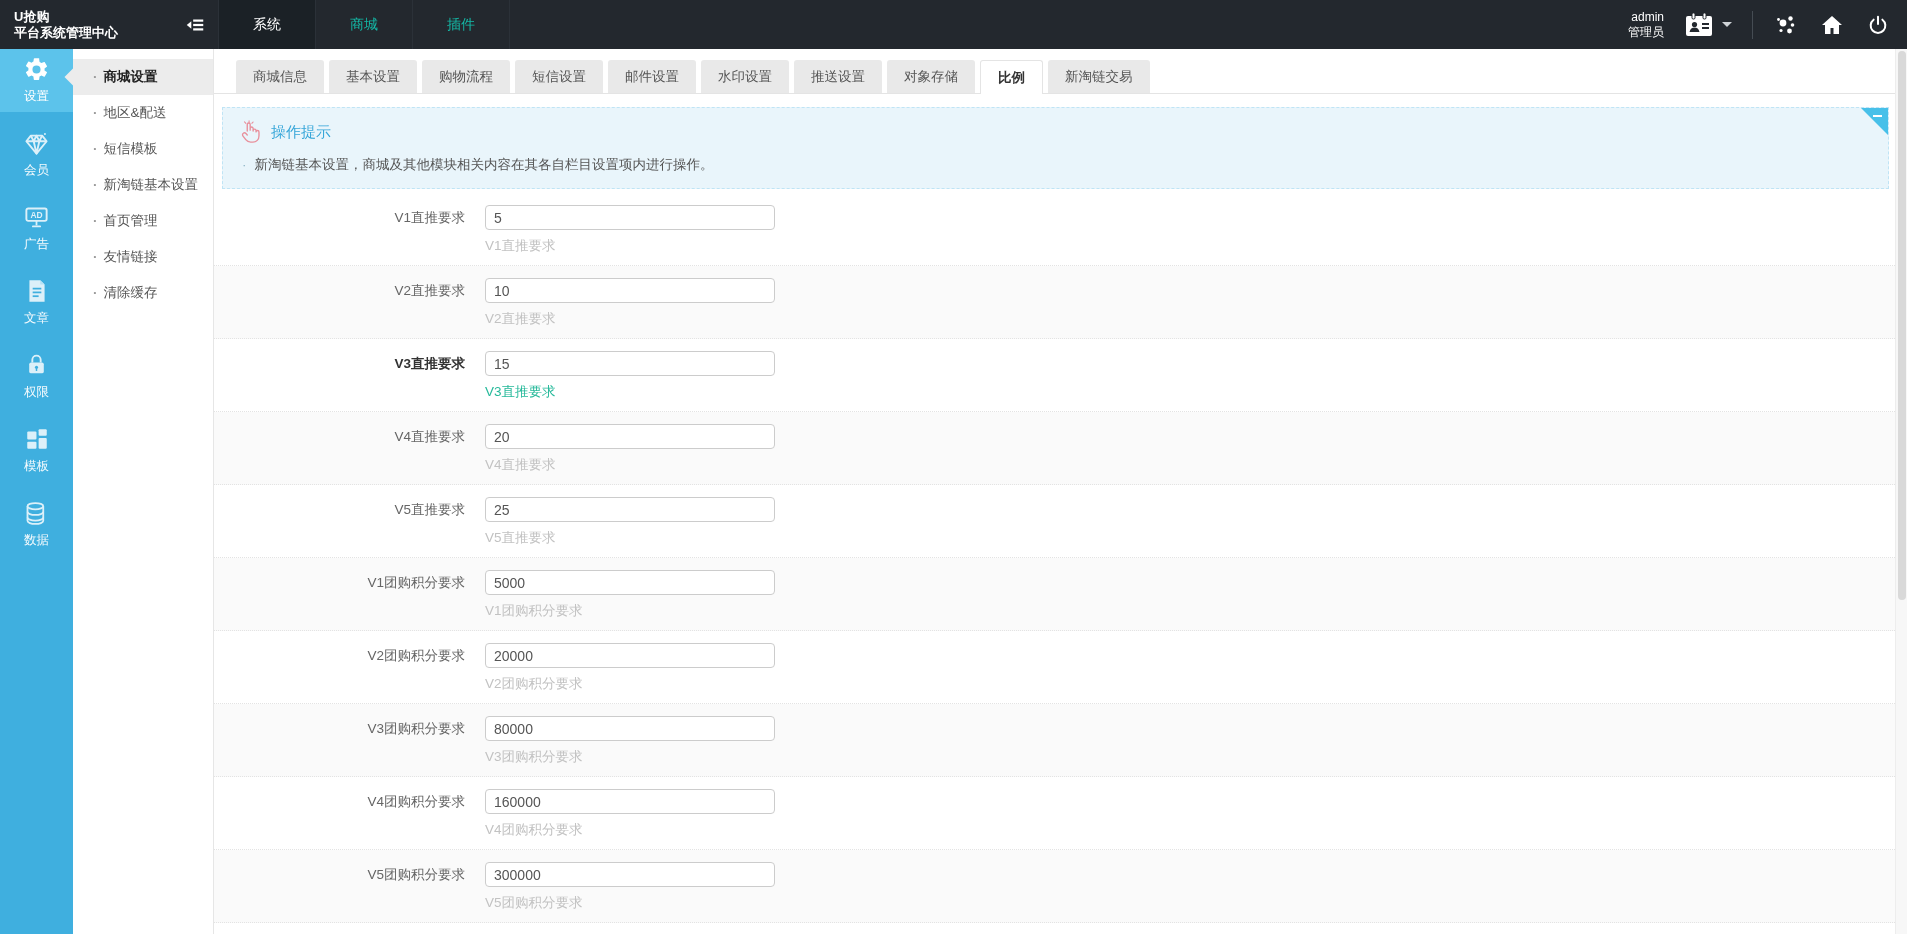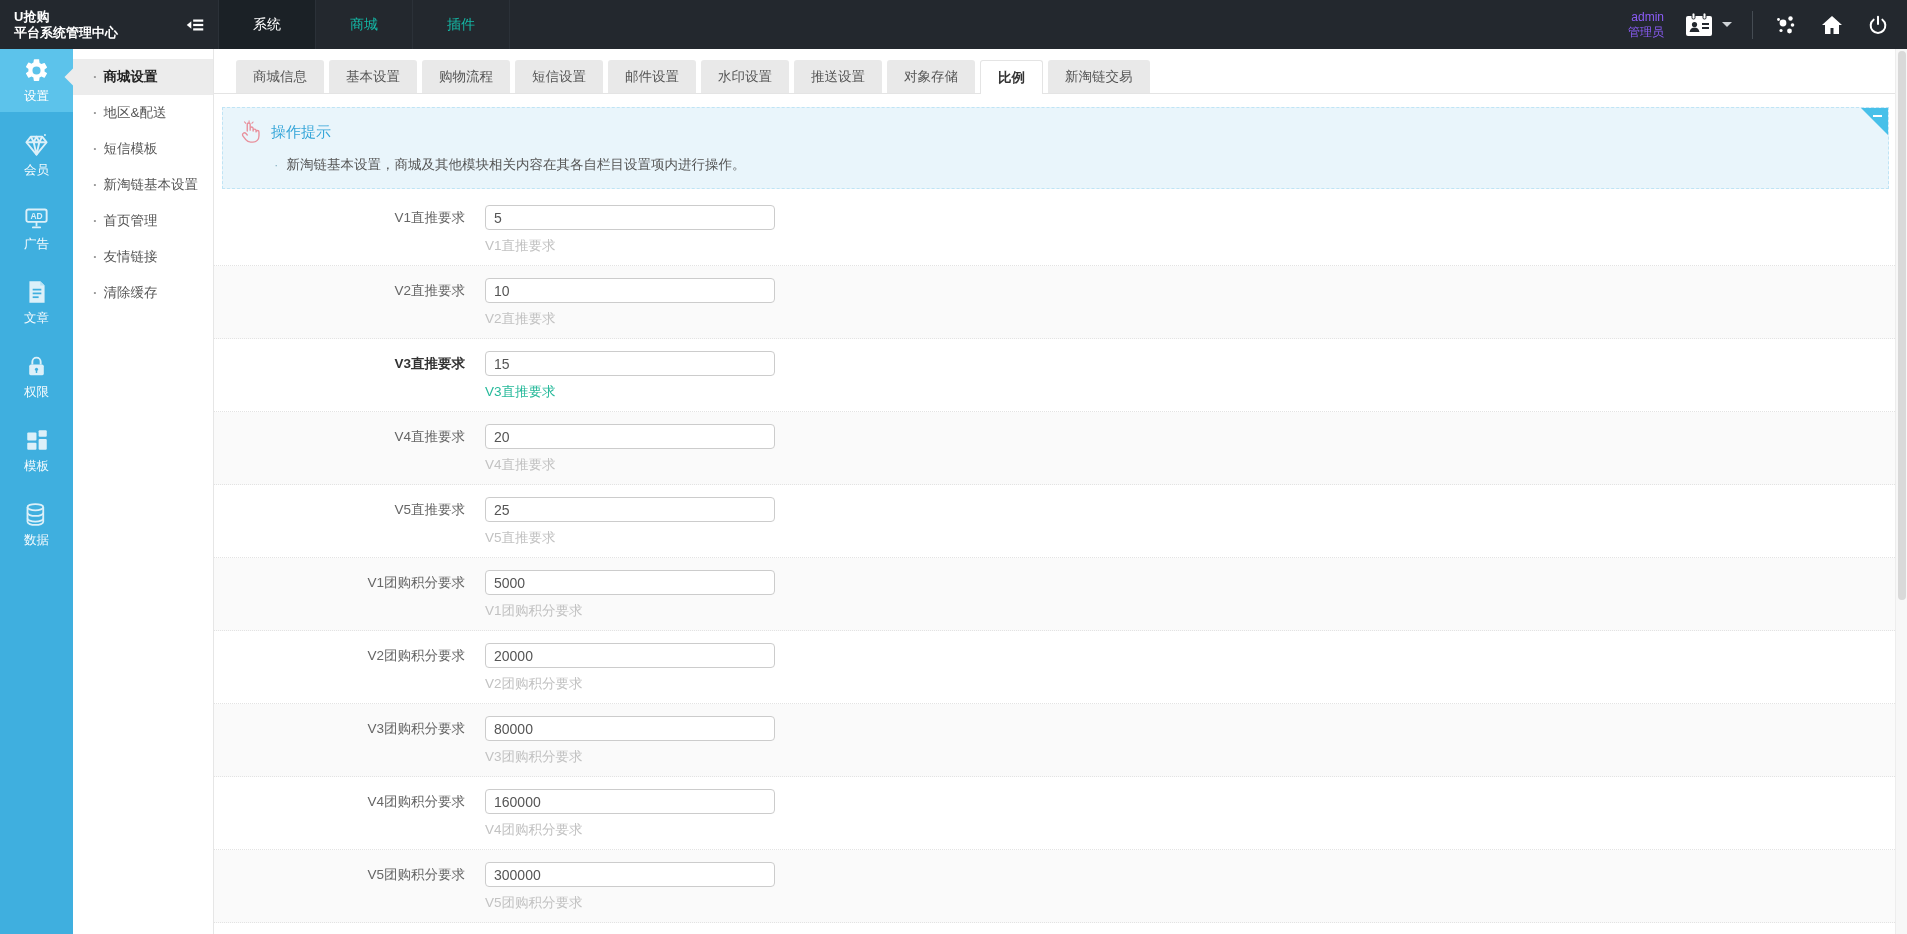--- a/index.html
+++ b/index.html
@@ -11,33 +11,33 @@
   .logo { width:172px; padding-left:14px; display:flex; flex-direction:column; justify-content:center; color:#fff; }
   .logo .l1 { font-size:13px; font-weight:bold; line-height:16px; }
   .logo .l2 { font-size:13px; font-weight:bold; line-height:16px; }
   .collapse-btn { width:46px; display:flex; align-items:center; justify-content:center; cursor:pointer; }
   .topmenu { display:flex; align-items:stretch; }
   .tm-item { padding:0 34px; display:flex; align-items:center; font-size:14px; color:#14b8a6; cursor:pointer; border-right:1px solid #2b3138; }
   .tm-item:first-child { border-left:1px solid #2b3138; }
   .tm-item.active { background:#1b2126; color:#fff; }
   .top-spacer { flex:1; }
   .topright { display:flex; align-items:center; padding-right:16px; gap:20px; }
-  .admin-txt { text-align:right; color:#8b5cf6; font-size:12px; line-height:15px; cursor:pointer; }
+  .admin-txt { text-align:right; color:#ffffff; font-size:12px; line-height:15px; cursor:pointer; }
   .idcard-wrap { display:flex; align-items:center; gap:8px; cursor:pointer; }
   .caret { width:0; height:0; border-left:5px solid transparent; border-right:5px solid transparent; border-top:5px solid #cfd3d7; }
   .top-divider { width:1px; height:28px; background:#454c53; }
   .top-icon { width:26px; height:26px; display:flex; align-items:center; justify-content:center; cursor:pointer; }
 
   
   .layout { display:flex; height:885px; }
 
   
   .sidebar { width:73px; background:#3fafdf; flex-shrink:0; }
   .sb-item { height:63px; margin-bottom:11px; display:flex; flex-direction:column; align-items:center; justify-content:center; cursor:pointer; color:#fff; }
-  .sb-item .sb-ico { height:28px; display:flex; align-items:center; opacity:.82; }
+  .sb-item .sb-ico { height:28px; display:flex; align-items:flex-start; opacity:.82; }
   .sb-item .sb-lbl { font-size:12.5px; margin-top:4px; opacity:.95; }
   .sb-item.active { background:#5cc3eb; }
   .sb-item.active .sb-ico, .sb-item.active .sb-lbl { opacity:1; }
 
   
   .subsidebar { width:141px; background:#fff; border-right:1px solid #e6e6e6; flex-shrink:0; padding-top:10px; }
   .sub-item { position:relative; height:36px; line-height:36px; padding-left:20px; font-size:13.5px; color:#555; cursor:pointer; white-space:nowrap; }
   .sub-item .dot { color:#9a9a9a; margin-right:6px; font-weight:bold; }
   .sub-item.active { background:#ececec; color:#222; font-weight:bold; }
   .sub-item.active::before { content:""; position:absolute; left:-6px; top:12px; width:12px; height:12px; background:#ececec; transform:rotate(45deg); }
@@ -51,21 +51,21 @@
   .tabs { display:flex; align-items:center; align-self:flex-end; margin-left:22px; }
   .tab { height:33px; line-height:33px; padding:0 17px; background:#e9e9e9; color:#555; font-size:13.5px; border-radius:3px 3px 0 0; margin-right:5px; cursor:pointer; white-space:nowrap; }
   .tab.active { position:relative; z-index:2; background:#fff; color:#333; font-weight:bold; border:1px solid #e4e4e4; border-bottom:none; height:34px; margin-bottom:-1px; line-height:33px; }
 
   .content { flex:1; overflow:hidden; }
 
   
   .tipbox { position:relative; margin:13px 18px 0 8px; background:#e9f5fb; border:1px dashed #bfe4f5; padding:12px 16px 14px; }
   .tip-title-row { display:flex; align-items:center; gap:10px; }
   .tip-title { color:#36a6d9; font-size:15px; }
-  .tip-text-row { margin-top:12px; padding-left:3px; font-size:13.5px; color:#555;margin-left:32px; }
+  .tip-text-row { margin-top:12px; padding-left:3px; font-size:13.5px; color:#555; }
   .tip-bullet { color:#8fb6c6; margin-right:8px; }
   .tip-corner { position:absolute; top:0; right:0; width:0; height:0; border-top:27px solid #47c0e9; border-left:27px solid transparent; cursor:pointer; }
   .tip-corner-minus { position:absolute; top:7px; right:6px; width:9px; height:2px; background:#fff; pointer-events:none; }
 
   
   .form { margin-top:4px; }
   .frow { display:flex; border-bottom:1px dotted #e3e3e3; padding:12px 0 10px; }
   .frow.alt { background:#fafafa; }
   .flabel { width:251px; text-align:right; font-size:13.5px; color:#666; padding-top:5px; line-height:16px; flex-shrink:0; }
   .frow.hl .flabel { font-weight:bold; color:#333; }

